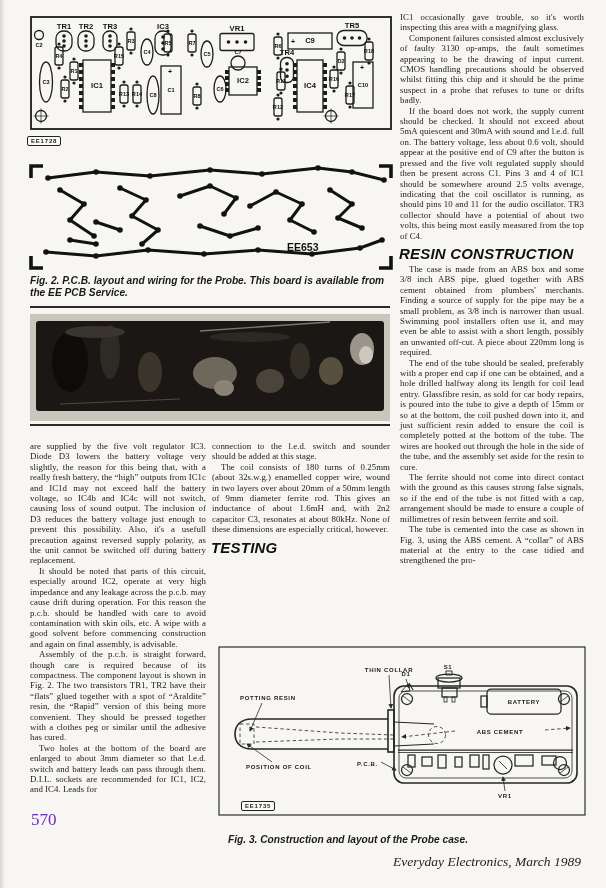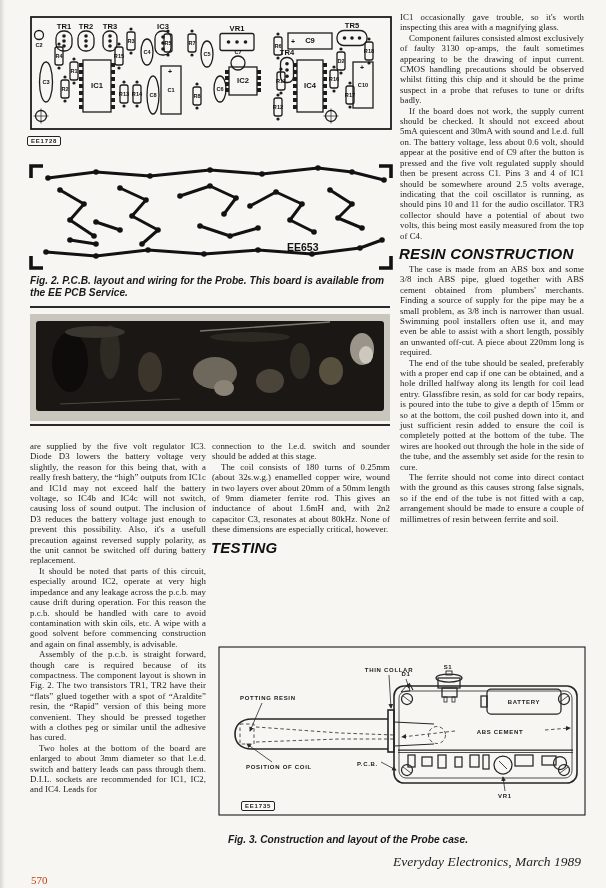--- a/index.html
+++ b/index.html
@@ -16,21 +16,21 @@
   .h{font-family:"Liberation Sans",sans-serif;font-style:italic;font-weight:bold;
      font-size:15px;line-height:16px;margin:5px 0 2px -1px;letter-spacing:0.2px;color:#111;}
   
   .caption{position:absolute;font-family:"Liberation Sans",sans-serif;font-style:italic;
      font-weight:bold;font-size:10.2px;line-height:11.8px;color:#1a1a1a;}
   
   .stamp{position:absolute;border:1.2px solid #222;border-radius:2px;background:#fbfaf7;
      font:bold 6px "Liberation Sans",sans-serif;letter-spacing:0.8px;color:#222;
      padding:1px 3px;line-height:6px;}
   
-  .pagenum{position:absolute;left:31px;top:874px;font-size:11px;color:#c2410c;}
+  .pagenum{position:absolute;left:31px;top:810px;font-size:17px;color:#6d28d9;}
   .journal{position:absolute;right:25px;top:854px;font-style:italic;font-size:13.5px;
      font-family:"Liberation Serif",serif;color:#222;}
   
   .rule{position:absolute;height:1.6px;background:#2a2a2a;}
   
   .comp{fill:none;stroke:#1c1c1c;stroke-width:1.3;}
   .pin{fill:#1c1c1c;}
   .pad{fill:#1c1c1c;}
   .thin{fill:none;stroke:#1c1c1c;stroke-width:0.7;}
   .dlabel{font:bold 5.6px "Liberation Sans",sans-serif;fill:#111;}
@@ -413,20 +413,21 @@
   </div>
 
   <div class="col" style="left:400px;top:12px;width:184px">
     <p>IC1 occasionally gave trouble, so it's worth inspecting this area with a magnifying glass.</p>
     <p class="ind">Component failures consisted almost exclusively of faulty 3130 op-amps, the fault sometimes appearing to be the drawing of input current. CMOS handling precautions should be observed whilst fitting this chip and it should be the prime suspect in a probe that refuses to tune or drifts badly.</p>
     <p class="ind">If the board does not work, the supply current should be checked. It should not exceed about 5mA quiescent and 30mA with sound and l.e.d. full on. The battery voltage, less about 0.6 volt, should appear at the positive end of C9 after the button is pressed and the five volt regulated supply should then be present across C1. Pins 3 and 4 of IC1 should be somewhere around 2.5 volts average, indicating that the coil oscillator is running, as should pins 10 and 11 for the audio oscillator. TR3 collector should have a potential of about two volts, this being most easily measured from the top of C4.</p>
     <div class="h">RESIN CONSTRUCTION</div>
     <p class="ind">The case is made from an ABS box and some 3/8 inch ABS pipe, glued together with ABS cement obtained from plumbers' merchants. Finding a source of supply for the pipe may be a small problem, as 3/8 inch is narrower than usual. Swimming pool installers often use it, and may even be able to assist with a short length, possibly an unwanted off-cut. A piece about 220mm long is required.</p>
     <p class="ind">The end of the tube should be sealed, preferably with a proper end cap if one can be obtained, and a hole drilled halfway along its length for coil lead entry. Glassfibre resin, as sold for car body repairs, is poured into the tube to give a depth of 15mm or so at the bottom, the coil pushed down into it, and just sufficient resin added to ensure the coil is completely potted at the bottom of the tube. The wires are hooked out through the hole in the side of the tube, and the assembly set aside for the resin to cure.</p>
     <p class="ind">The ferrite should not come into direct contact with the ground as this causes strong false signals, so if the end of the tube is not fitted with a cap, arrangement should be made to ensure a couple of millimetres of resin between ferrite and soil.</p>
+    <p class="ind">The tube is cemented into the case as shown in Fig. 3, using the ABS cement. A “collar” of ABS material at the entry to the case tidied and strengthened the pro-</p>
   </div>
 
   <svg class="fig" style="top:640px;width:606px;height:186px" viewBox="0 640 606 186">
     <defs>
       <marker id="arr" markerWidth="7" markerHeight="7" refX="5" refY="3" orient="auto">
         <path d="M0,0 L6,3 L0,6 z" fill="#2a2a2a"></path>
       </marker>
     </defs>
     <rect x="219" y="647" width="366" height="168" class="thin" style="stroke-width:1.1"></rect>
 

